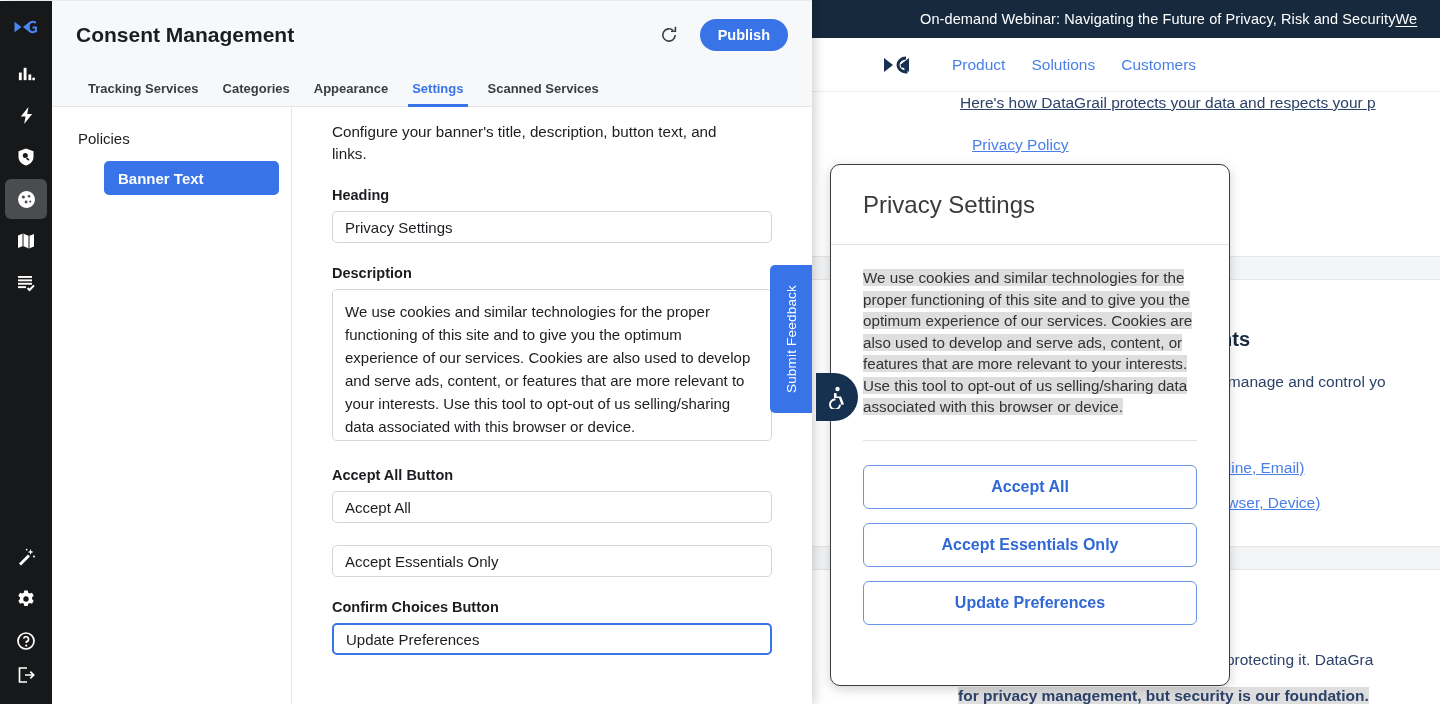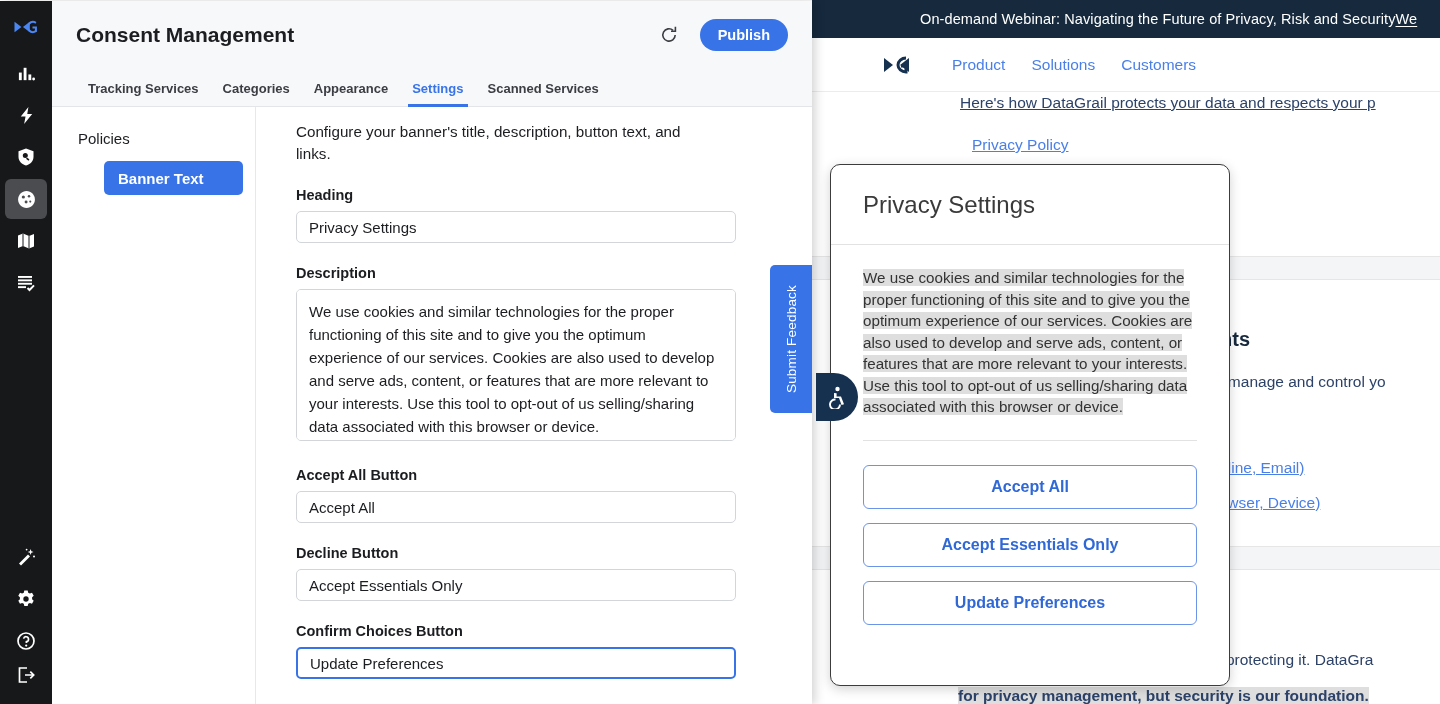--- a/index.html
+++ b/index.html
@@ -132,21 +132,21 @@
     font-size: 13px; font-weight: bold; color: #3b3d42; padding: 0 12px 10px 12px;
     cursor: pointer; position: relative; white-space: nowrap;
   }
   .tab.active { color: #3874e8; }
   .tab.active::after {
     content: ""; position: absolute; left: 8px; right: 8px; bottom: -1px;
     height: 3px; background: #3874e8;
   }
   .app-main { flex: 1; display: flex; min-height: 0; }
   .subnav {
-    width: 204px; background: #ffffff; padding: 14px 12px 12px 12px;
+    width: 240px; background: #ffffff; padding: 14px 12px 12px 12px;
     border-right: 1px solid #e6e8ec;
   }
   .subnav-item {
     height: 34px; display: flex; align-items: center; padding: 0 14px;
     font-size: 15px; color: #1c1d20; border-radius: 5px; cursor: pointer;
     margin-bottom: 6px;
   }
   .subnav-item.active { background: #3874e8; color: #ffffff; font-weight: bold; margin-left: 40px; }
 
   .form-panel {
@@ -397,21 +397,20 @@
             <div class="field-label">Description</div>
             <textarea class="field-textarea" style="">We use cookies and similar technologies for the proper functioning of this site and to give you the optimum experience of our services. Cookies are also used to develop and serve ads, content, or features that are more relevant to your interests. Use this tool to opt-out of us selling/sharing data associated with this browser or device.</textarea>
           </div>
 
           <div class="field">
             <div class="field-label">Accept All Button</div>
             <input class="field-input" type="text" value="Accept All" style="">
           </div>
 
           <div class="field">
-            <div class="field-label">Decline Button</div>
             <input class="field-input" type="text" value="Accept Essentials Only" style="">
           </div>
 
           <div class="field">
             <div class="field-label">Confirm Choices Button</div>
             <input class="field-input focused" type="text" value="Update Preferences" style="">
           </div>
         </div>
       </div>
     </div>

